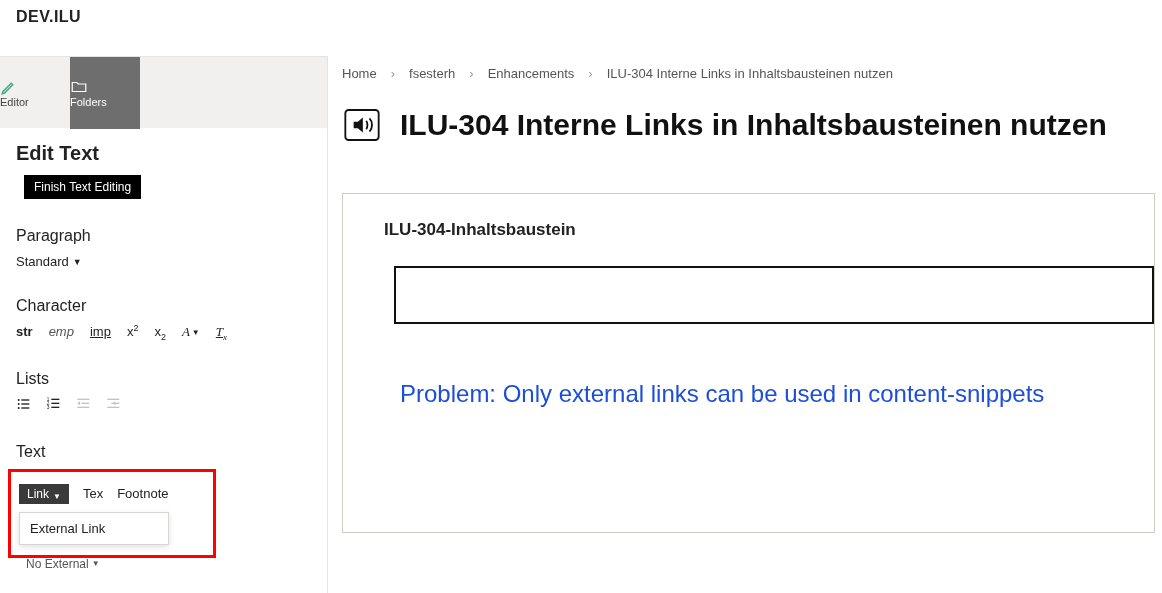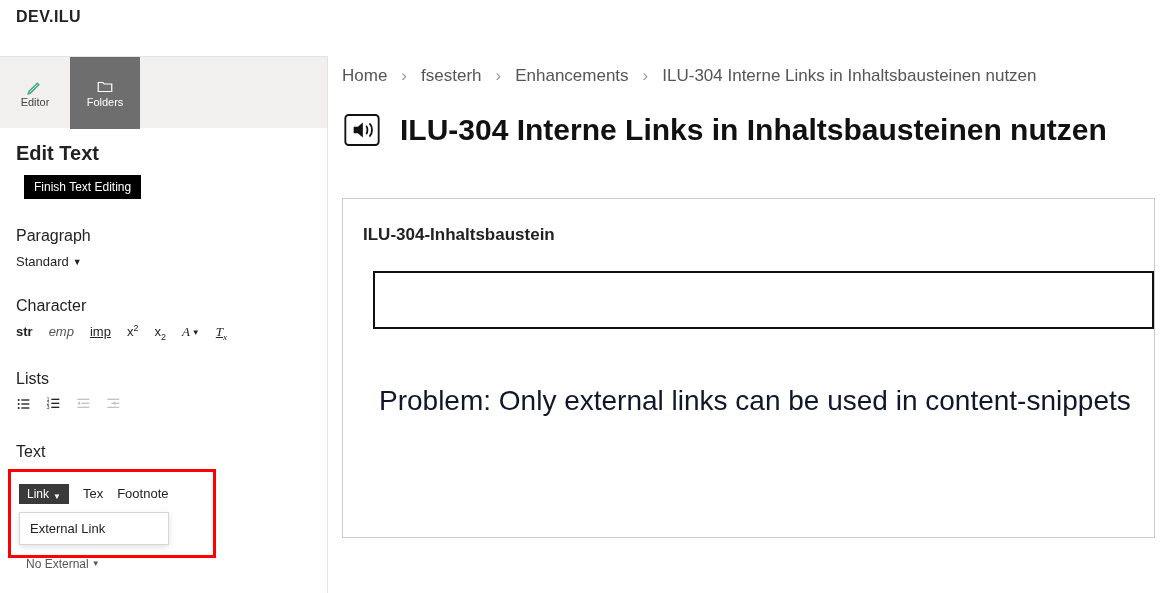--- a/index.html
+++ b/index.html
@@ -41,21 +41,21 @@
   background: #f1f0ef;
   display: flex;
   border-top: 1px solid #e6e4e2;
   border-right: 1px solid #e6e4e2;
 }
 .mode-tab {
   width: 70px;
   height: 72px;
   display: flex;
   flex-direction: column;
-  align-items: center;
+  align-items: flex-start;
   justify-content: center;
   font-size: 11px;
   color: #444;
 }
 .mode-tab.active {
   background: #6e6e6e;
   color: #fff;
 }
 .mode-tab svg { width: 18px; height: 18px; }
 .editor-panel {
@@ -162,21 +162,21 @@
 .main-col {
   flex: 1;
   display: flex;
   flex-direction: column;
   padding-left: 14px;
 }
 .breadcrumbs {
   display: flex;
   align-items: center;
   gap: 14px;
-  font-size: 17px;
+  font-size: 13px;
   color: #555;
   padding: 10px 0 16px 0;
   border-bottom: 0;
 }
 .breadcrumbs .sep { color: #999; }
 .breadcrumbs .crumb { color: #555; }
 .page-head {
   display: flex;
   align-items: center;
   gap: 18px;
@@ -186,34 +186,35 @@
 .page-head h1 {
   font-size: 30px;
   font-weight: 700;
   color: #111;
 }
 .content-card {
   border: 1px solid #cfccc8;
   margin-top: 28px;
   margin-right: 7px;
   min-height: 340px;
+  padding-left: 21px;
 }
 .card-title {
   font-weight: 700;
   font-size: 17px;
   padding: 26px 20px 10px 20px;
 }
 .editor-box {
   border: 2px solid #111;
   height: 58px;
   margin: 16px 0 0 30px;
 }
 .problem {
-  color: #0f172a;
-  font-size: 28px;
+  color: #1d4ed8;
+  font-size: 24px;
   margin: 56px 0 0 36px;
 }
 </style>
 </head>
 <body>
 
 <div class="top-brand">DEV.ILU</div>
 
 <div class="shell">
   <div class="left-col">

